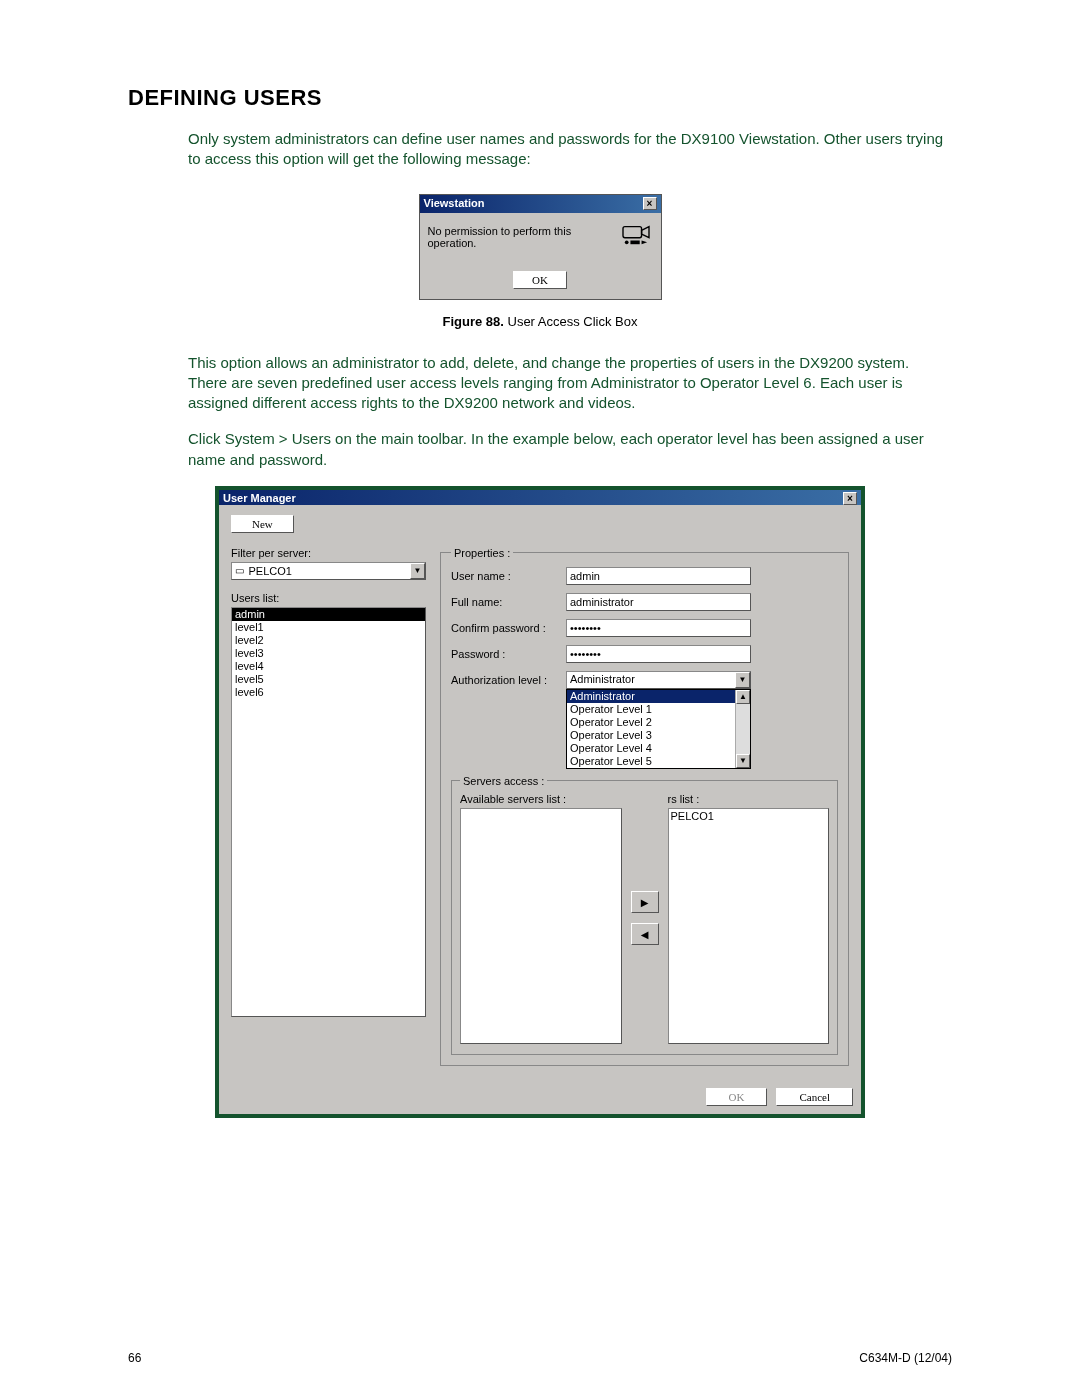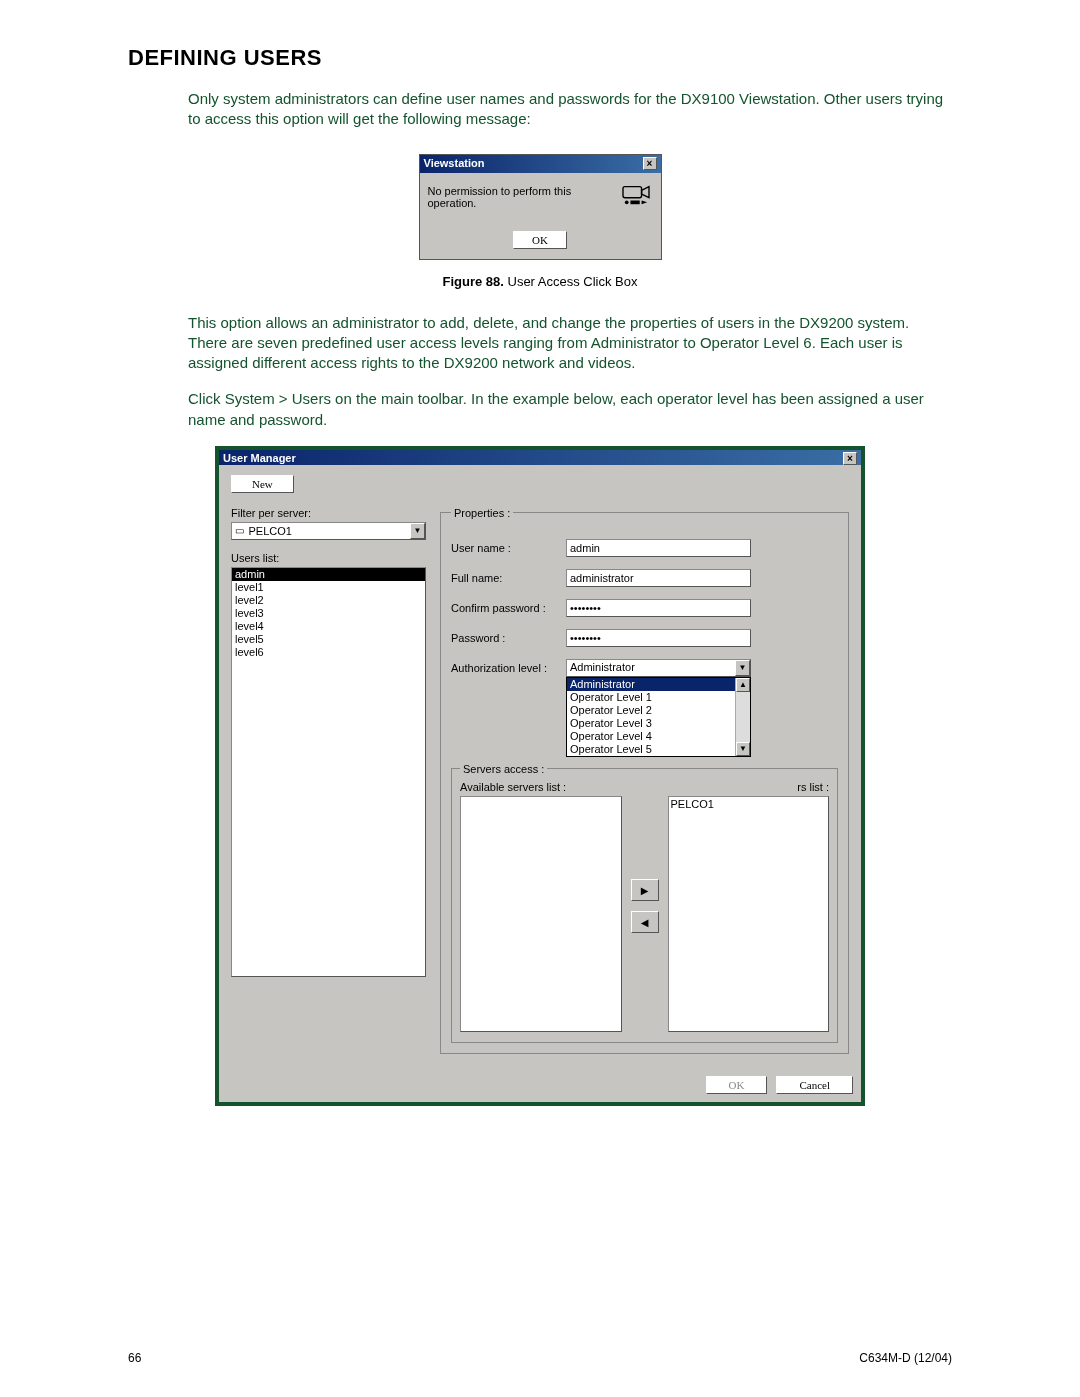--- a/index.html
+++ b/index.html
@@ -5,21 +5,21 @@
   * { box-sizing: border-box; margin: 0; padding: 0; }
   body {
     font-family: Arial, Helvetica, sans-serif;
     background: #fff;
     width: 1080px;
     height: 1397px;
     position: relative;
     color: #000;
   }
   .page {
-    padding: 45px 128px 40px 128px;
+    padding: 85px 128px 40px 128px;
   }
   h2.section-heading {
     font-family: "Arial Black", Arial, sans-serif;
     font-weight: 900;
     font-size: 22px;
     letter-spacing: 0.5px;
     margin-bottom: 18px;
   }
   p.body {
     font-size: 15px;
@@ -155,21 +155,21 @@
   }
   .listbox .item { padding: 0 3px; line-height: 13px; cursor: pointer; }
   .listbox .item.selected { background: #000; color: #fff; }
 
   fieldset.props {
     border: 1px solid #888;
     padding: 8px 10px 10px 10px;
     margin-bottom: 6px;
   }
   fieldset.props legend { font-size: 11px; padding: 0 3px; }
-  .proprow { display: flex; align-items: center; margin-bottom: 8px; margin-top: 12px; }
+  .proprow { display: flex; align-items: center; margin-bottom: 8px; }
   .proprow .plabel { width: 115px; font-size: 11px; }
   .proprow .pfield { width: 185px; }
 
   .dropdown-list {
     position: absolute;
     width: 185px;
     background: #fff;
     border: 1px solid #000;
     font-size: 11px;
     z-index: 10;
@@ -357,21 +357,21 @@
               <div class="srv-cols">
                 <div class="srv-col">
                   <span class="lbl">Available servers list :</span>
                   <div class="srv-list"></div>
                 </div>
                 <div class="srv-mid">
                   <button class="mvbtn">▶</button>
                   <button class="mvbtn">◀</button>
                 </div>
                 <div class="srv-col">
-                  <span class="lbl" style="text-align:right">rs list :</span>
+                  <span class="lbl" style="text-align:left">rs list :</span>
                   <div class="srv-list">
                     <div>PELCO1</div>
                   </div>
                 </div>
               </div>
             </fieldset>
           </fieldset>
         </div>
       </div>
     </div>

